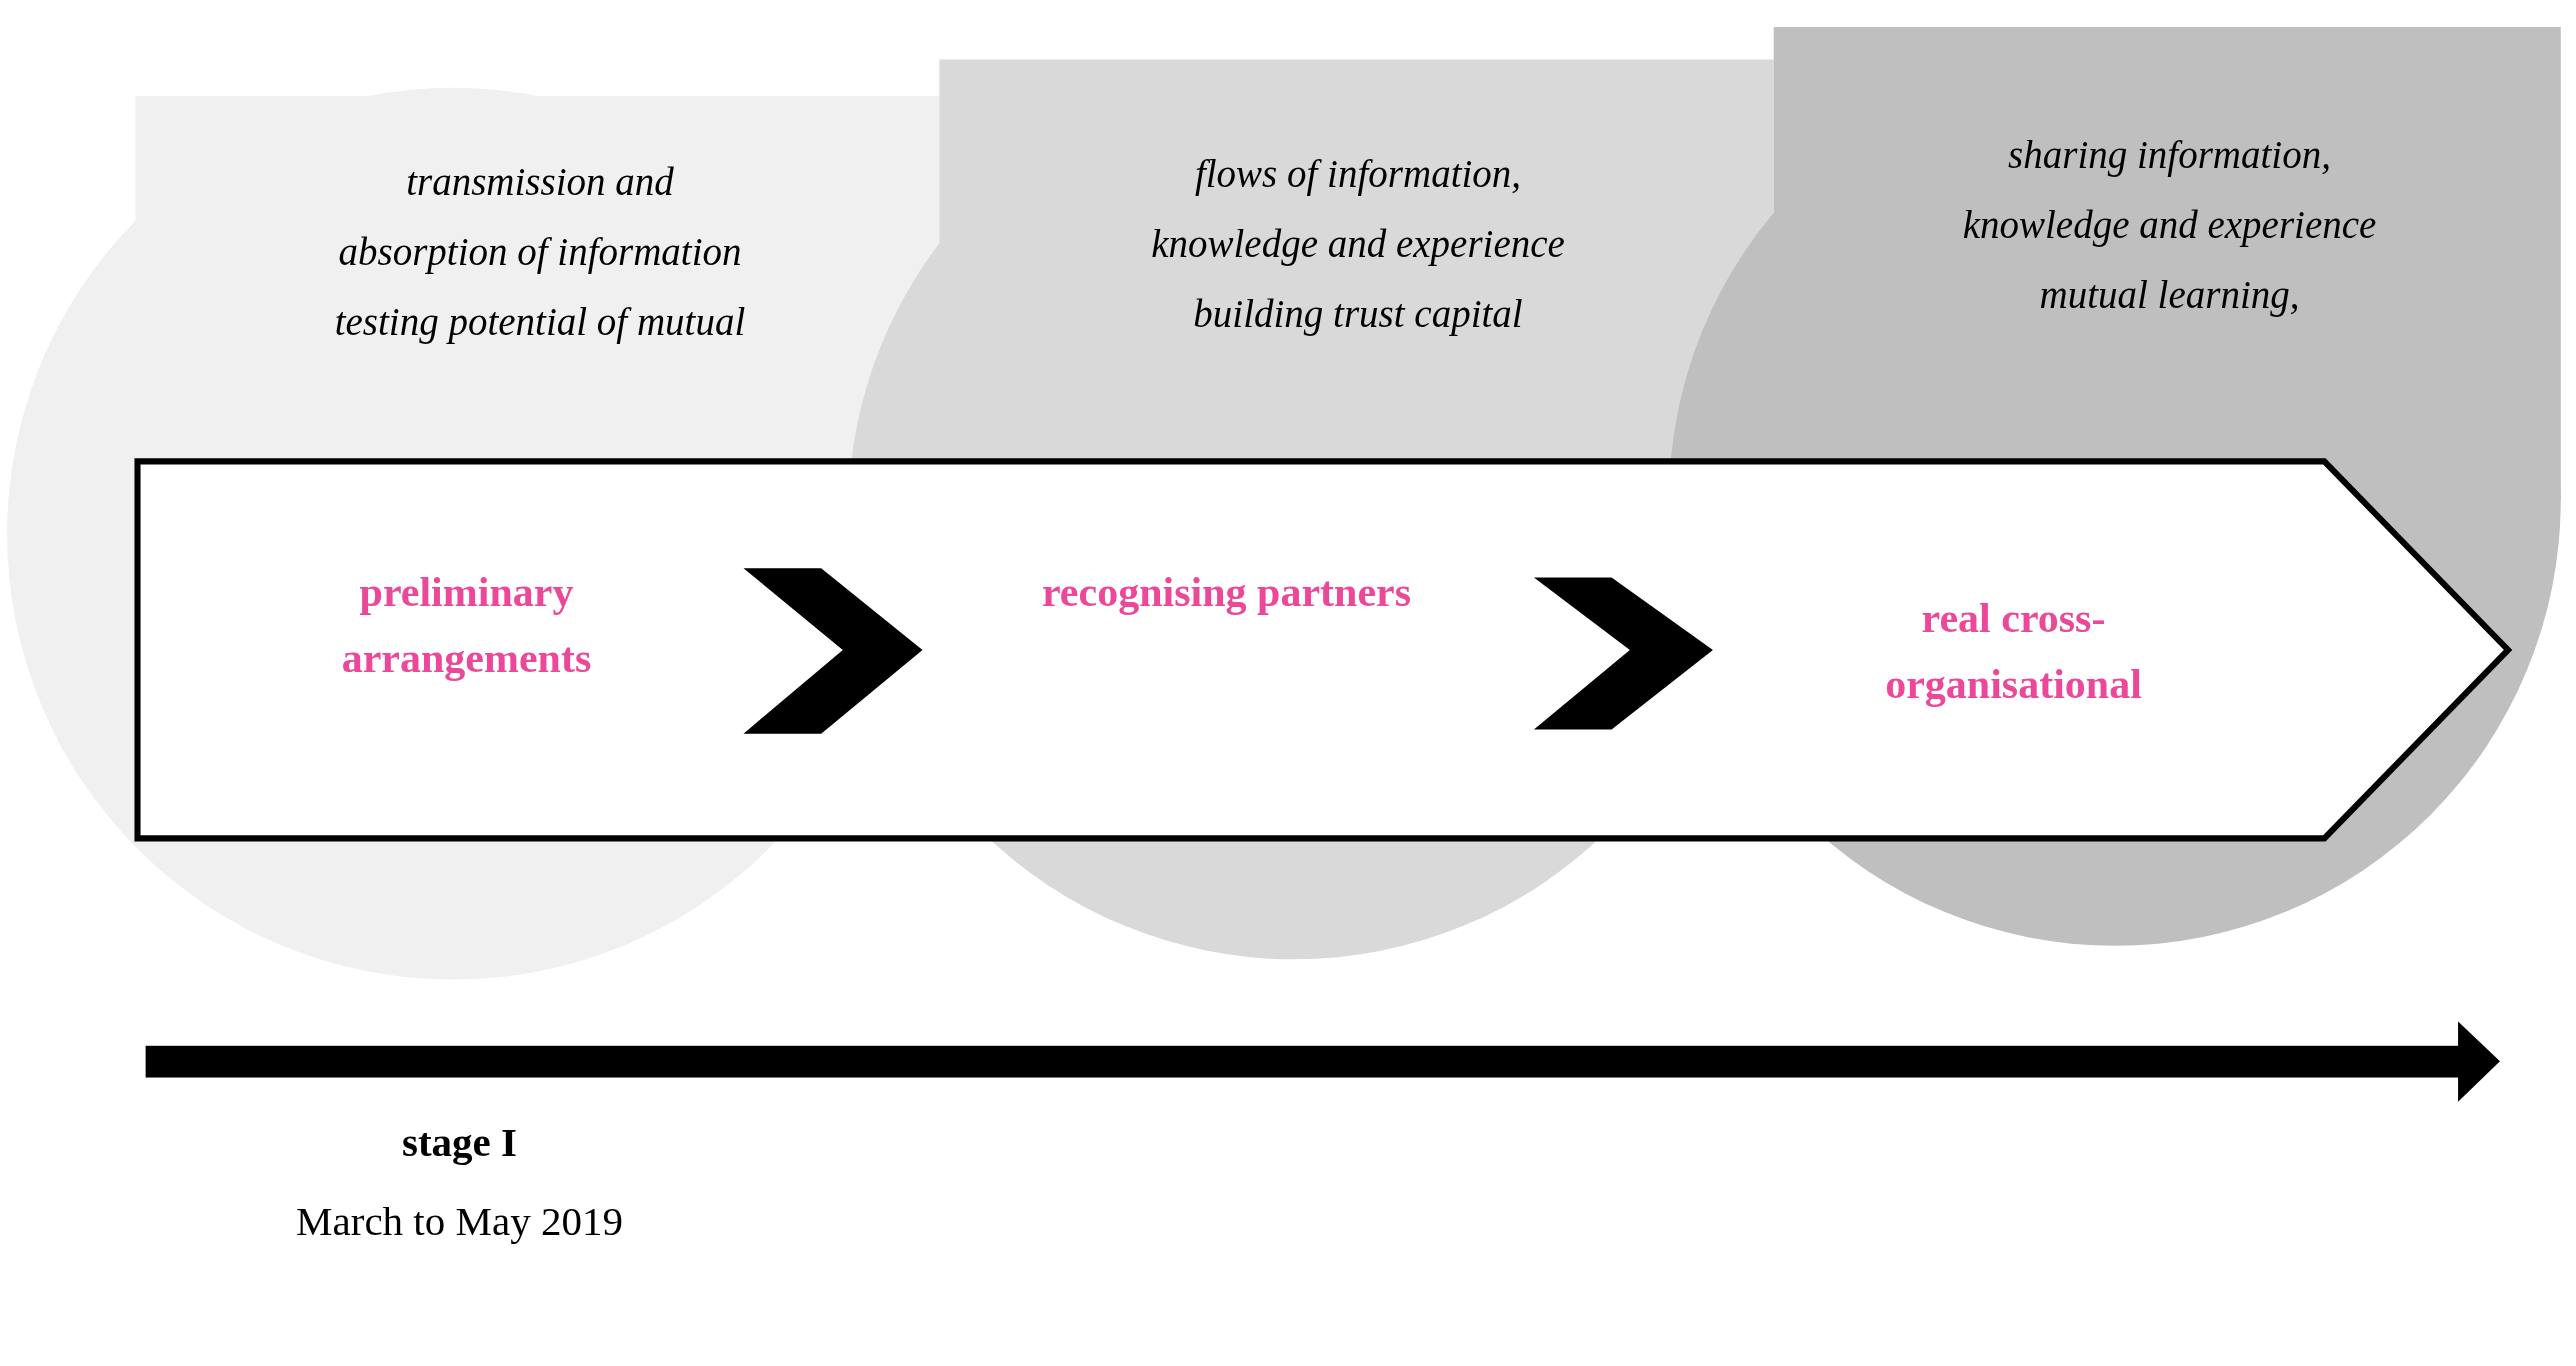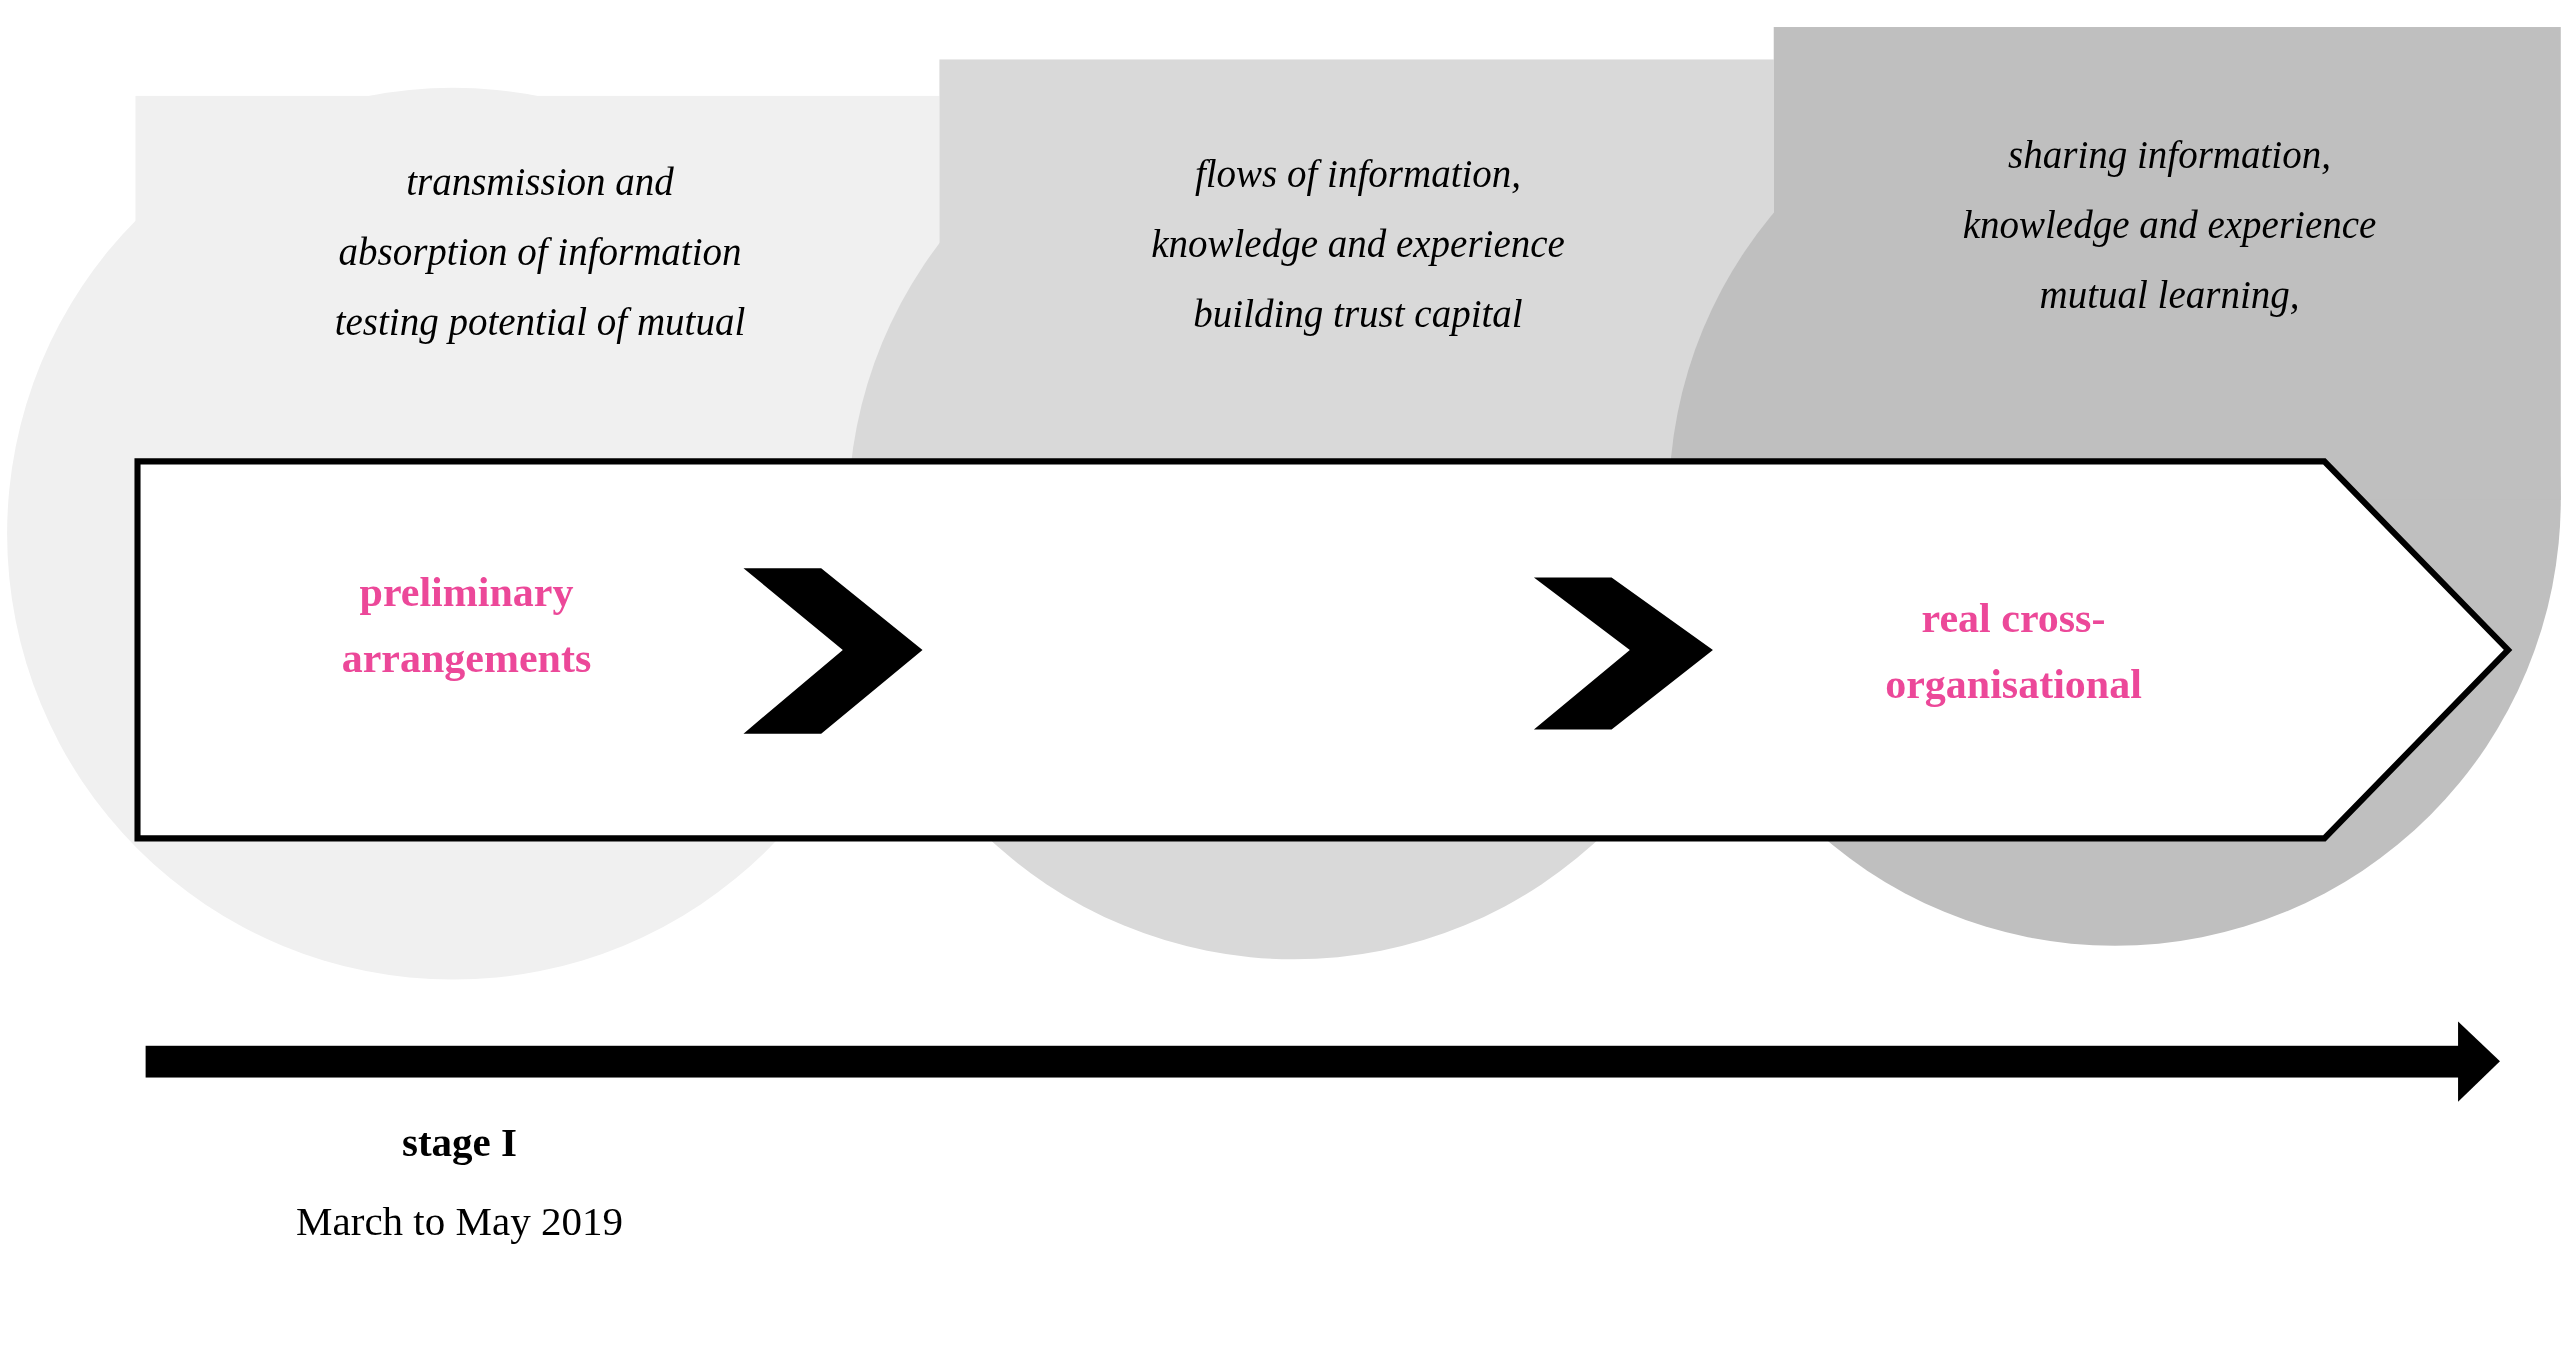--- a/index.html
+++ b/index.html
@@ -145,20 +145,21 @@
     <span class="footer-sub">March to May 2019</span>
   </div>
 
   <div class="descriptor" id="desc-2">
     <span class="dline">flows of information,</span>
     <span class="dline">knowledge and experience</span>
     <span class="dline">building trust capital</span>
   </div>
 
   <div class="band-label" id="band-2">
+    <span class="bline">recognising partners</span>
   </div>
 
 
   <div class="descriptor" id="desc-3">
     <span class="dline">sharing information,</span>
     <span class="dline">knowledge and experience</span>
     <span class="dline">mutual learning,</span>
   </div>
 
   <div class="band-label" id="band-3">

